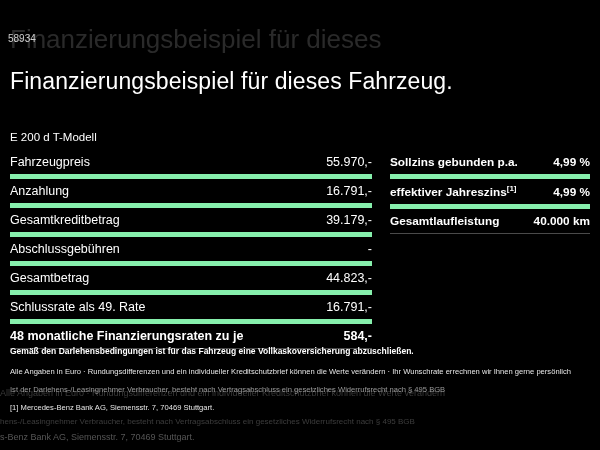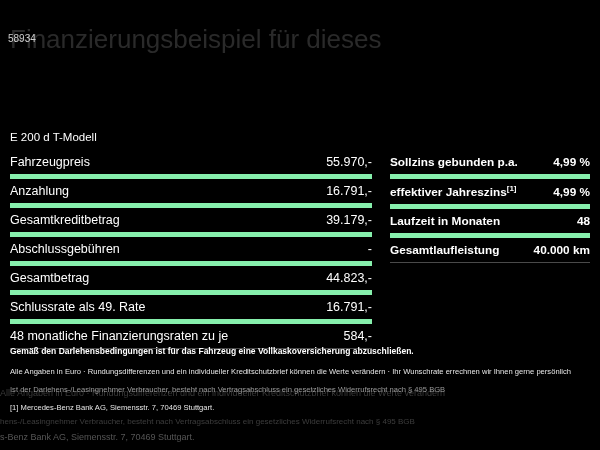--- a/index.html
+++ b/index.html
@@ -89,21 +89,21 @@
     display: flex;
     justify-content: space-between;
     align-items: baseline;
     border-bottom: 5px solid #86efac;
     padding: 5px 0 5px 0;
     font-size: 12.5px;
     white-space: nowrap;
   }
   .row .label { text-align: left; }
   .row .value { text-align: left; }
-  .row.strong { font-weight: normal; gap: 42px; }
+  .row.strong { font-weight: bold; gap: 42px; }
   .row.last { border-bottom: 1px solid #4a4a4a; }
   .col-right .row { font-size: 11.8px; font-weight: bold; }
   .sup { font-size: 8px; vertical-align: super; }
 
   .notes {
     position: absolute;
     left: 10px;
     top: 346px;
     width: 575px;
   }
@@ -145,20 +145,21 @@
 </head>
 <body>
 
 <div class="ghost ghost-top">Finanzierungsbeispiel für dieses</div>
 <div class="ghost ghost-mid">Alle Angaben in Euro · Rundungsdifferenzen und ein individueller Kreditschutzbrief können die Werte verändern</div>
 
 <div class="page">
 
   <div class="corner-id">58934</div>
 
+  <h1 class="title">Finanzierungsbeispiel für dieses Fahrzeug.</h1>
 
   <div class="model">E 200 d T-Modell</div>
 
   <div class="cols">
 
     <div class="col-left">
       <div class="row">
         <span class="label">Fahrzeugpreis</span>
         <span class="value">55.970,-</span>
       </div>
@@ -189,24 +190,20 @@
     </div>
 
     <div class="col-right">
       <div class="row">
         <span class="label">Sollzins gebunden p.a.</span>
         <span class="value">4,99 %</span>
       </div>
       <div class="row">
         <span class="label"><span>effektiver Jahreszins</span><span class="sup">[1]</span></span>
         <span class="value">4,99 %</span>
-      </div>
-      <div class="row">
-        <span class="label">Laufzeit in Monaten</span>
-        <span class="value">48</span>
       </div>
       <div class="row last">
         <span class="label">Gesamtlaufleistung</span>
         <span class="value">40.000 km</span>
       </div>
     </div>
 
   </div>
 
   <div class="notes">

